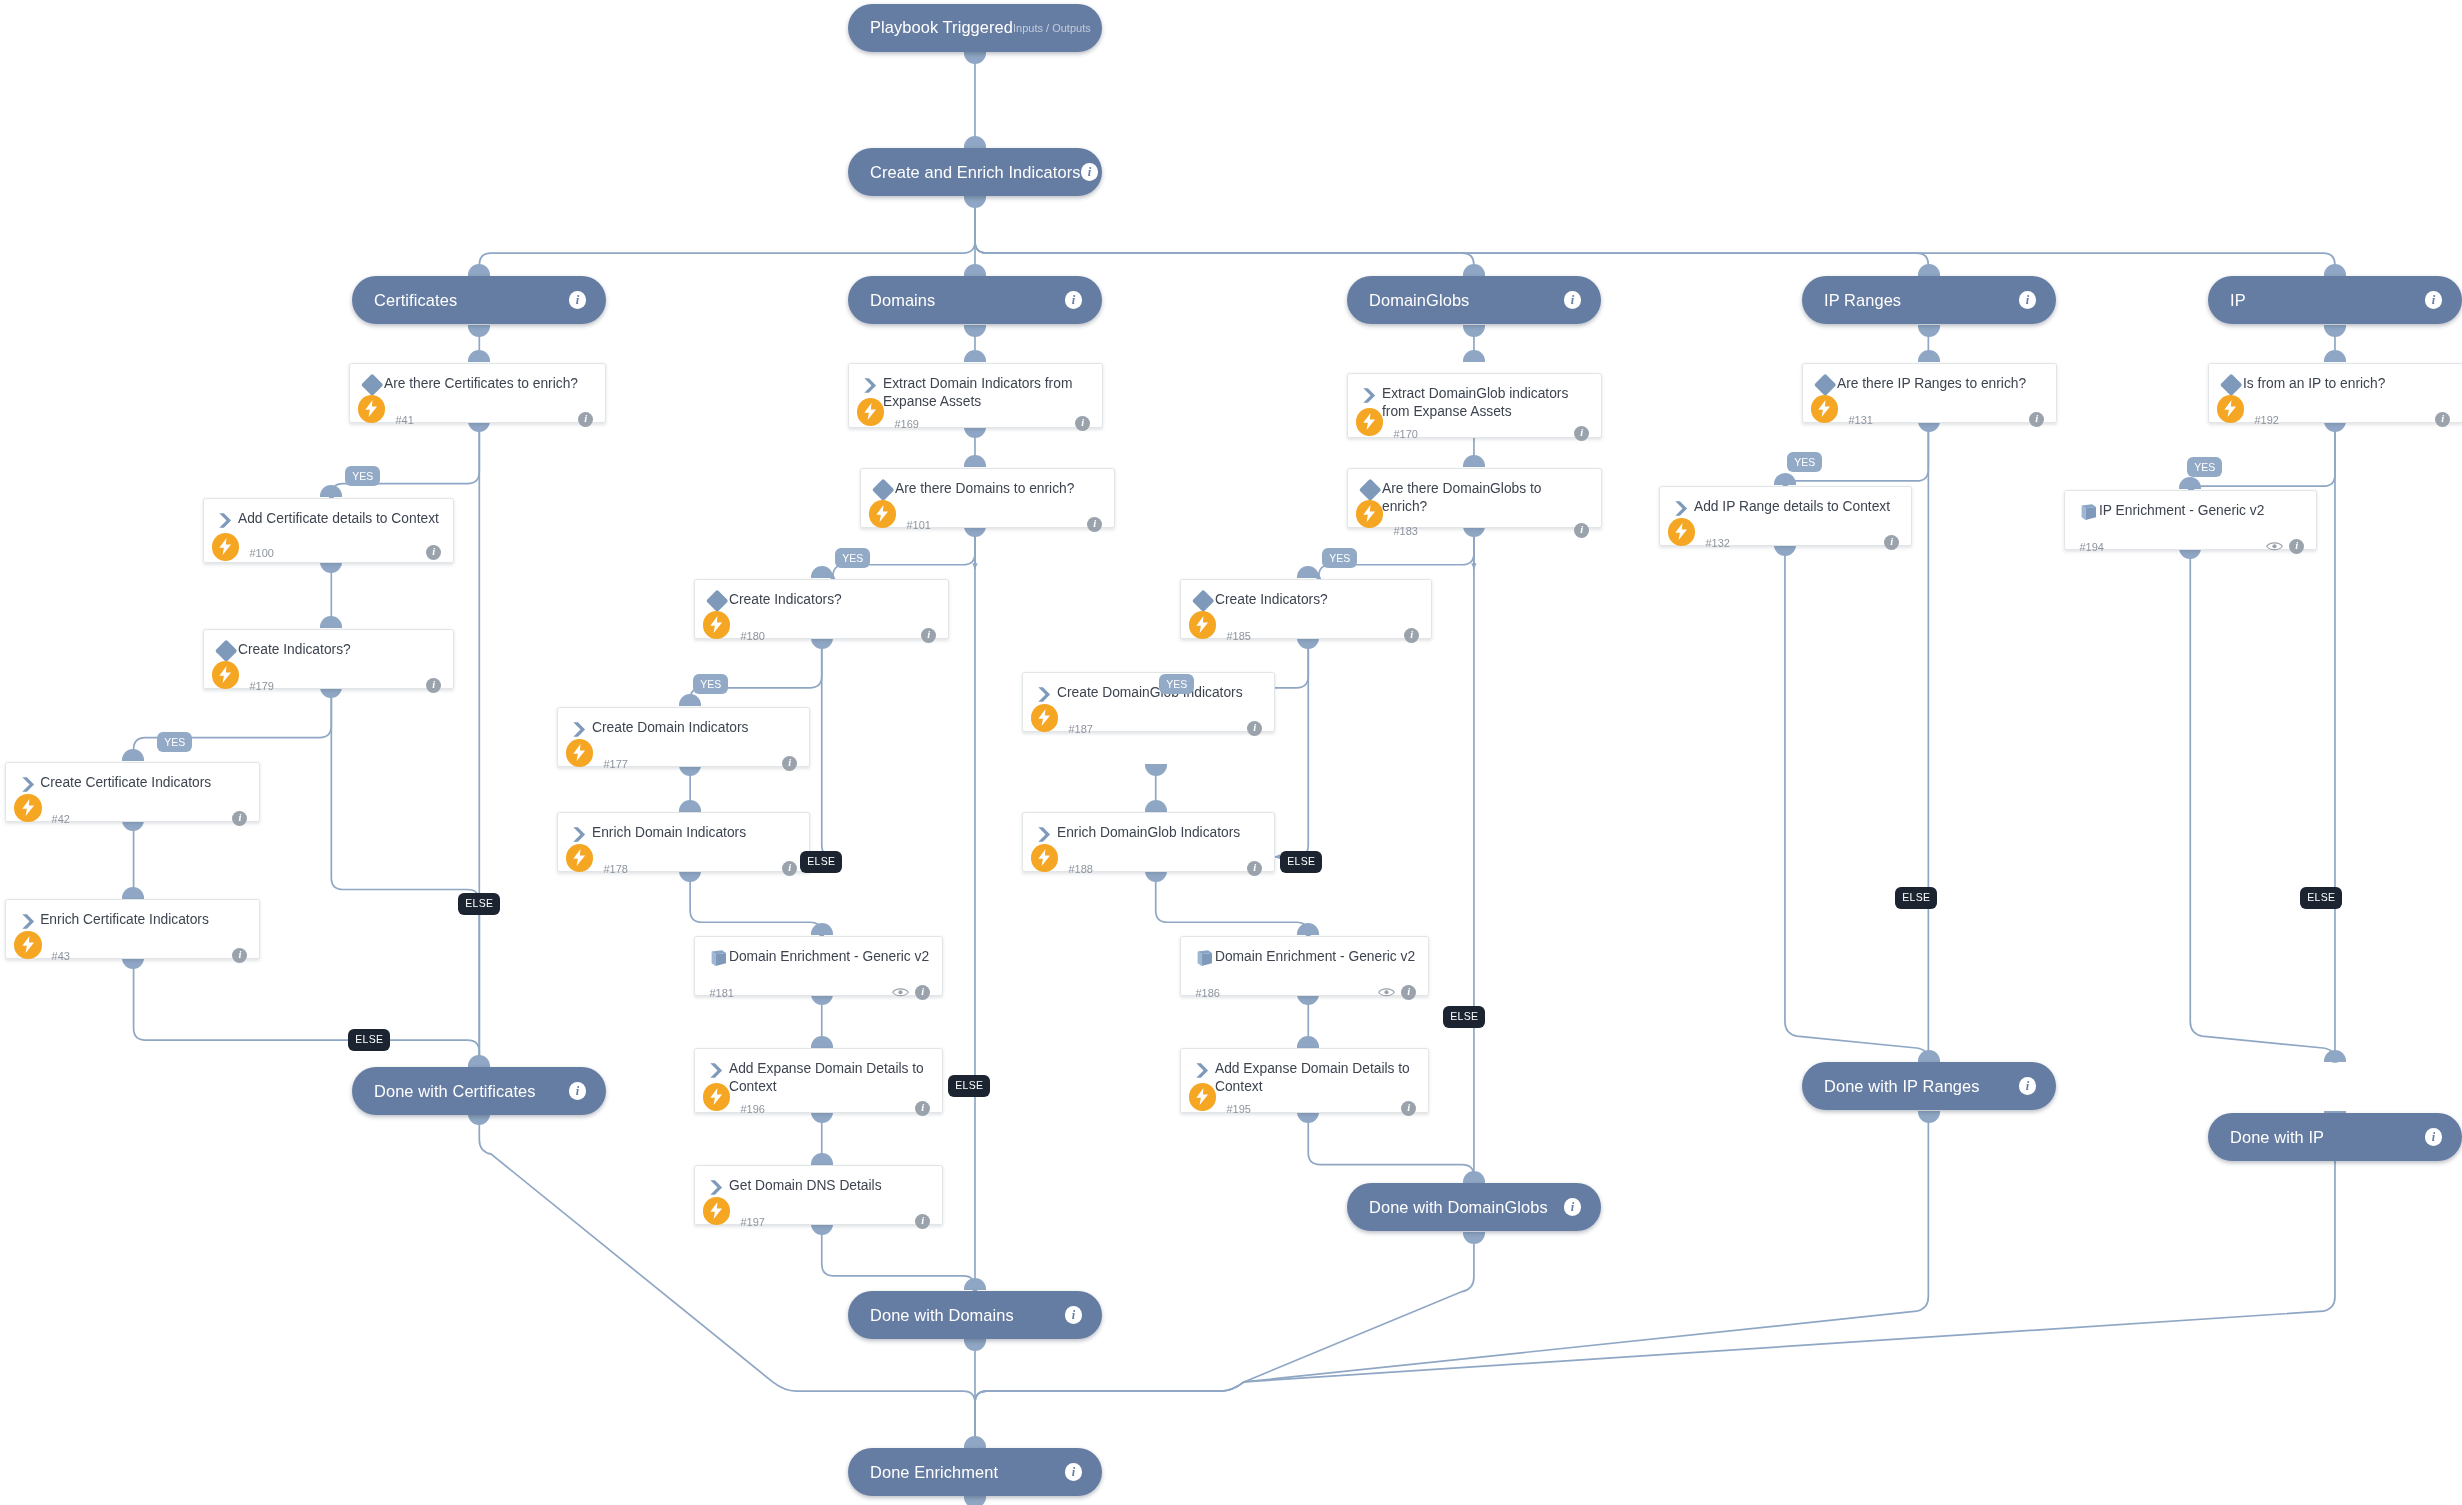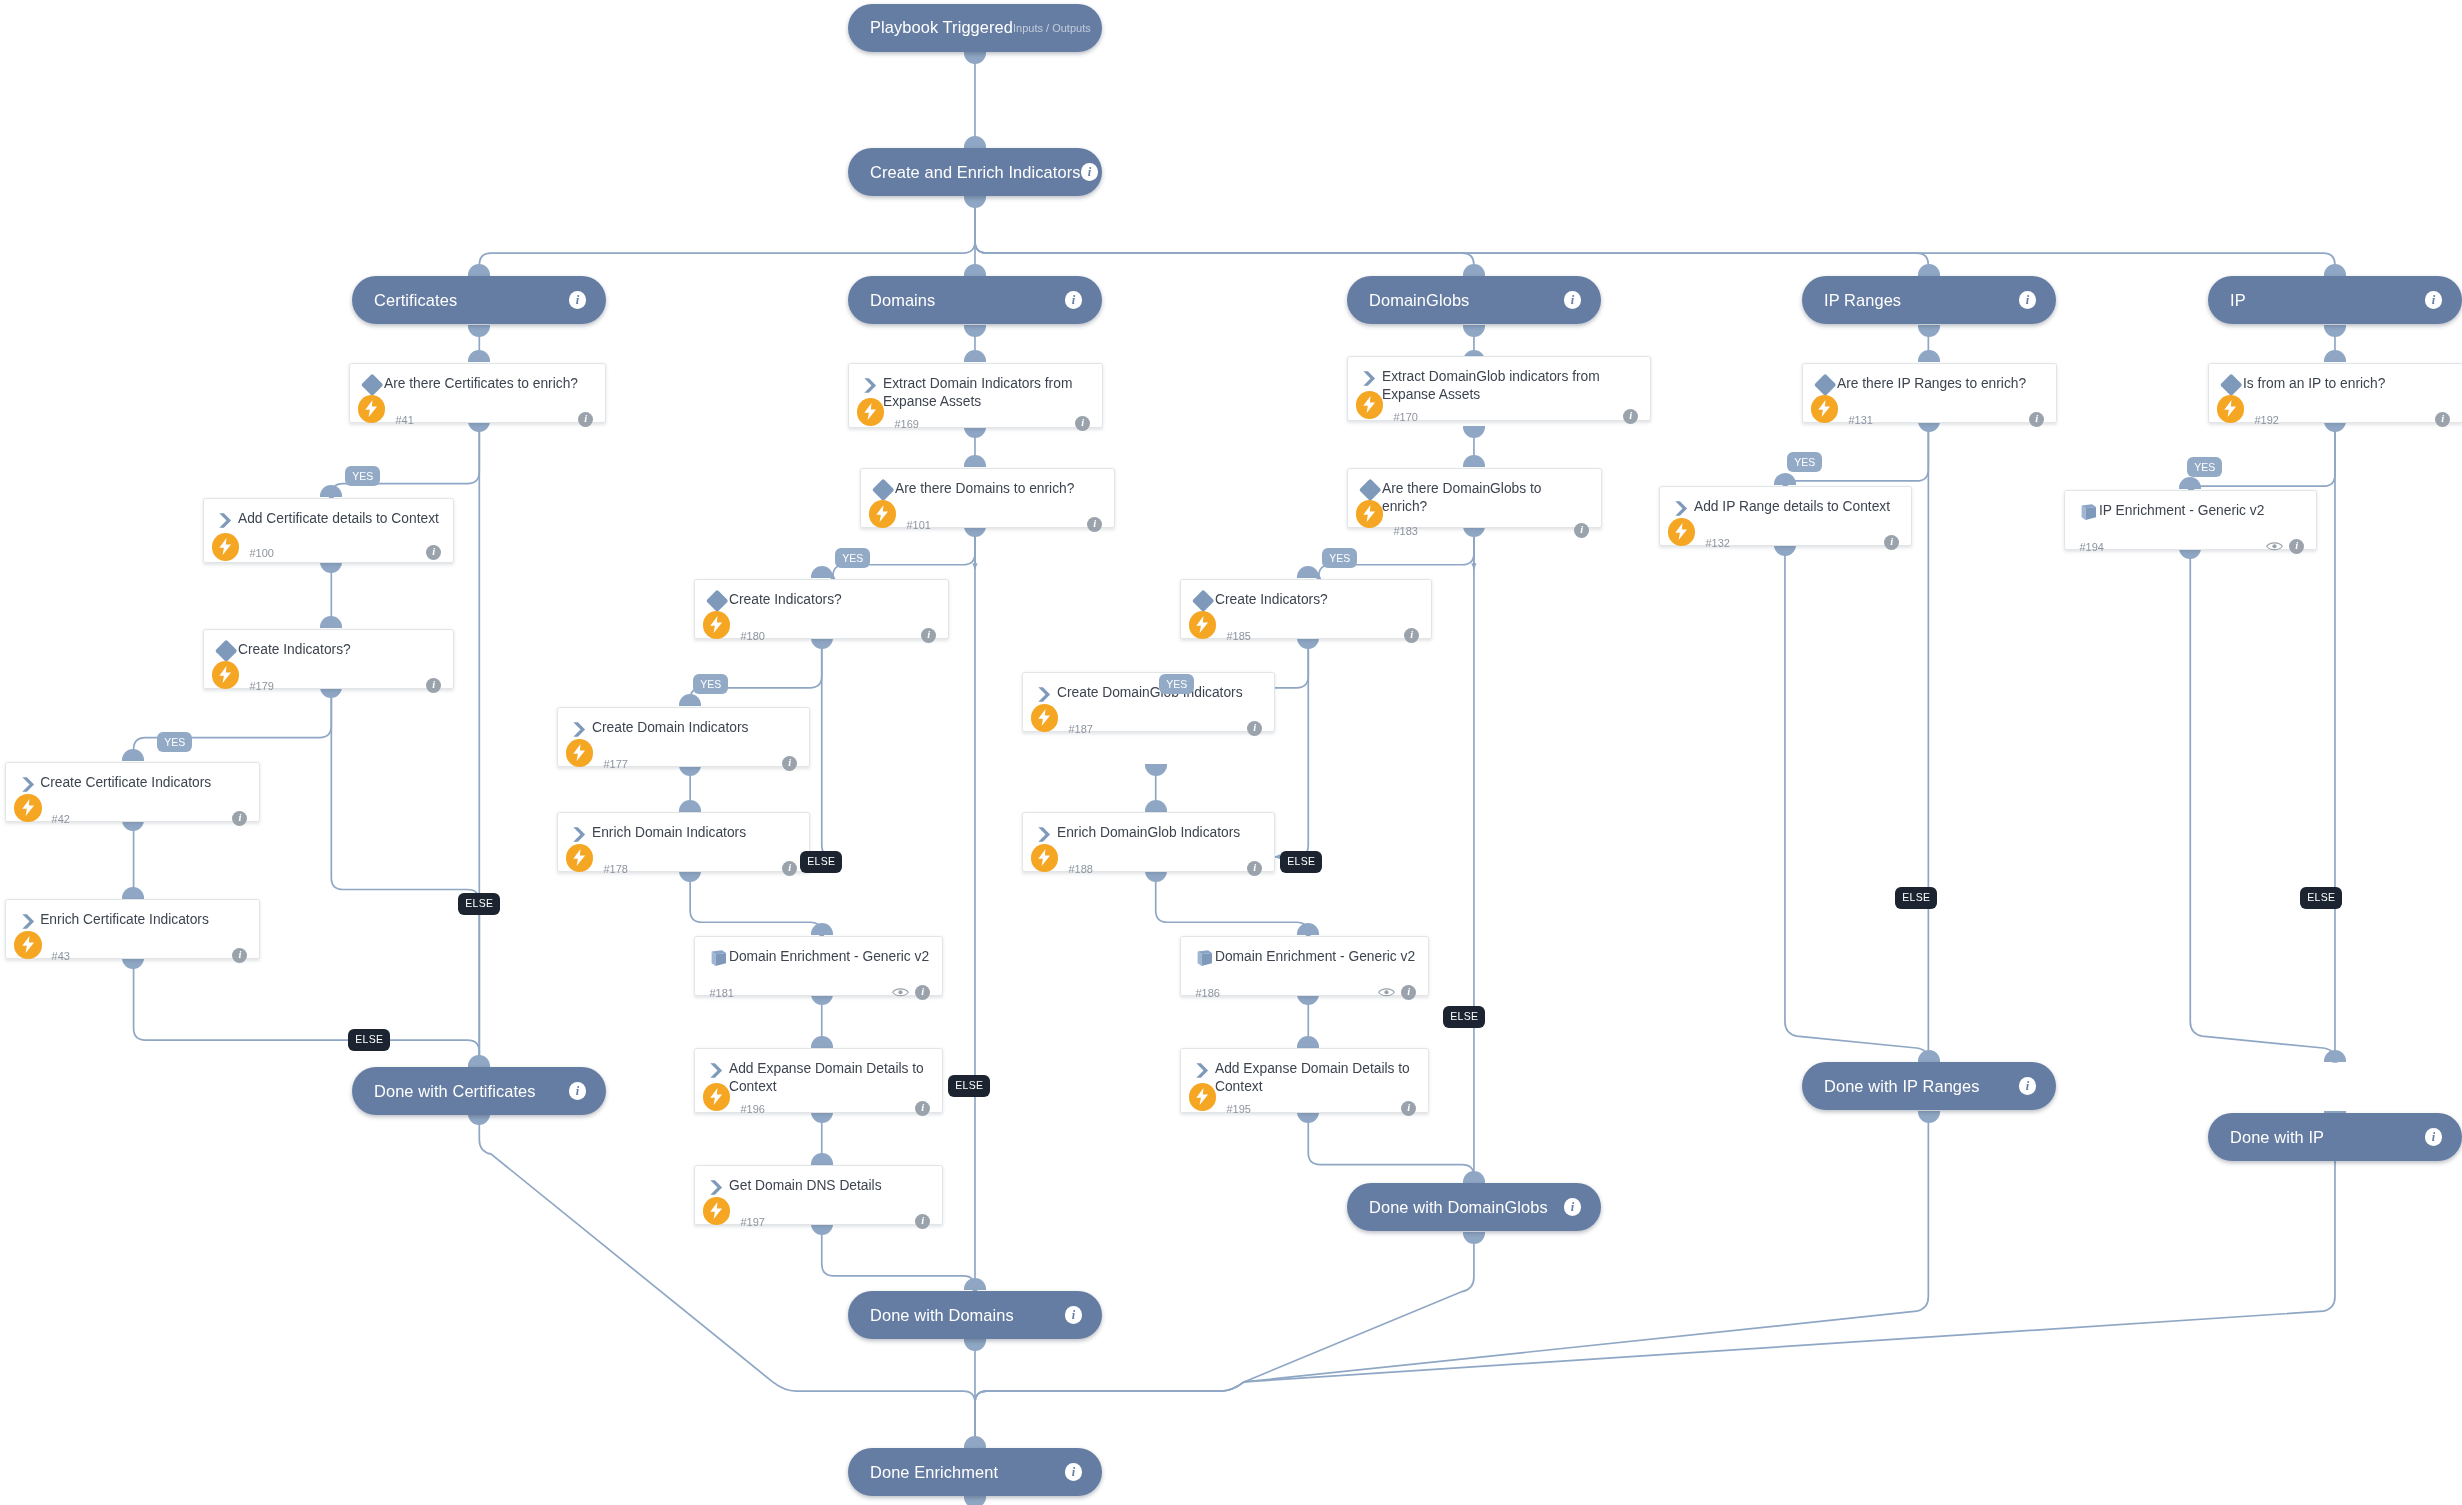--- a/index.html
+++ b/index.html
@@ -596,21 +596,21 @@
           <svg width="14.4" height="17" viewBox="0 0 22 26">
             <path d="M13 0 L2 15 L9 15 L7 26 L20 10 L12 10 Z" fill="#fff"></path>
           </svg>
         </span>
       <span class="cid">#197</span>
       <span class="cfspacer"></span>
         <span class="info-g">i</span>
       </div>
   </div>
 
-  <div class="card" style="left:1347px;top:356px;width:304px;height:65px;">
+  <div class="card" style="left:1347px;top:373px;width:255px;height:65px;">
     <div class="crow">
         <span class="glyph chev" style="left:14.4px;top:13px;"><svg width="18.3" height="17" viewBox="0 0 28 26">
             <path d="M2 2 L13 13 L2 24 L9 24 L20 13 L9 2 Z" fill="#7f99bb"></path>
           </svg></span>
       <span class="ctitle">Extract DomainGlob indicators from Expanse Assets</span>
       </div>
     <div class="cfoot" style="height:26px;">
         <span class="bolt" style="left:7.9px;top:34px;">
           <svg width="14.4" height="17" viewBox="0 0 22 26">
             <path d="M13 0 L2 15 L9 15 L7 26 L20 10 L12 10 Z" fill="#fff"></path>

